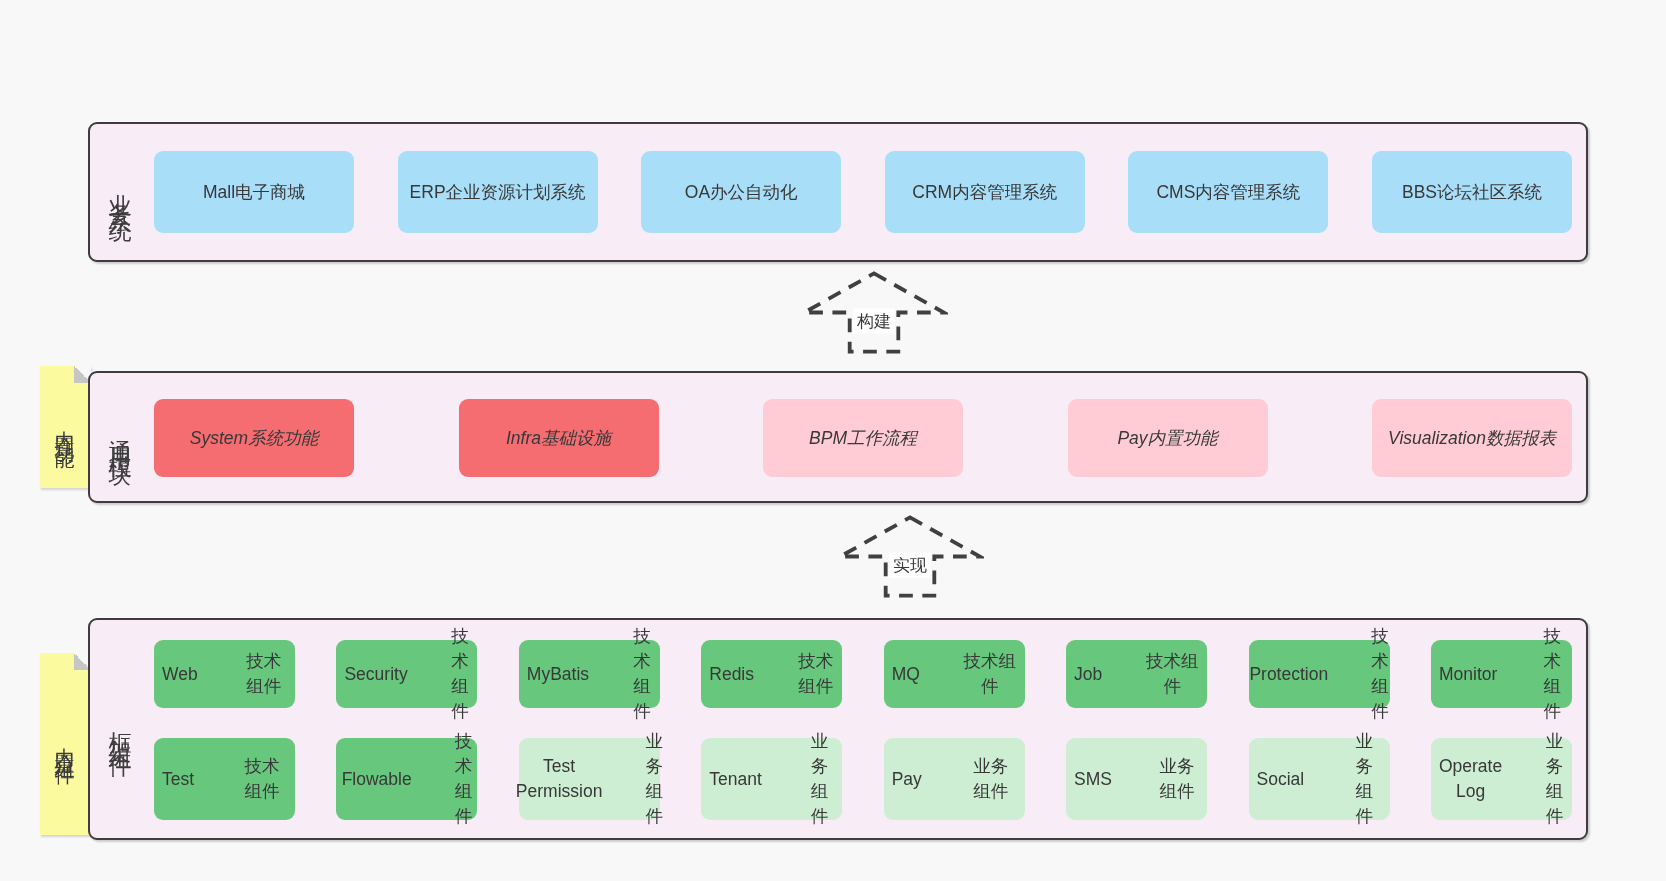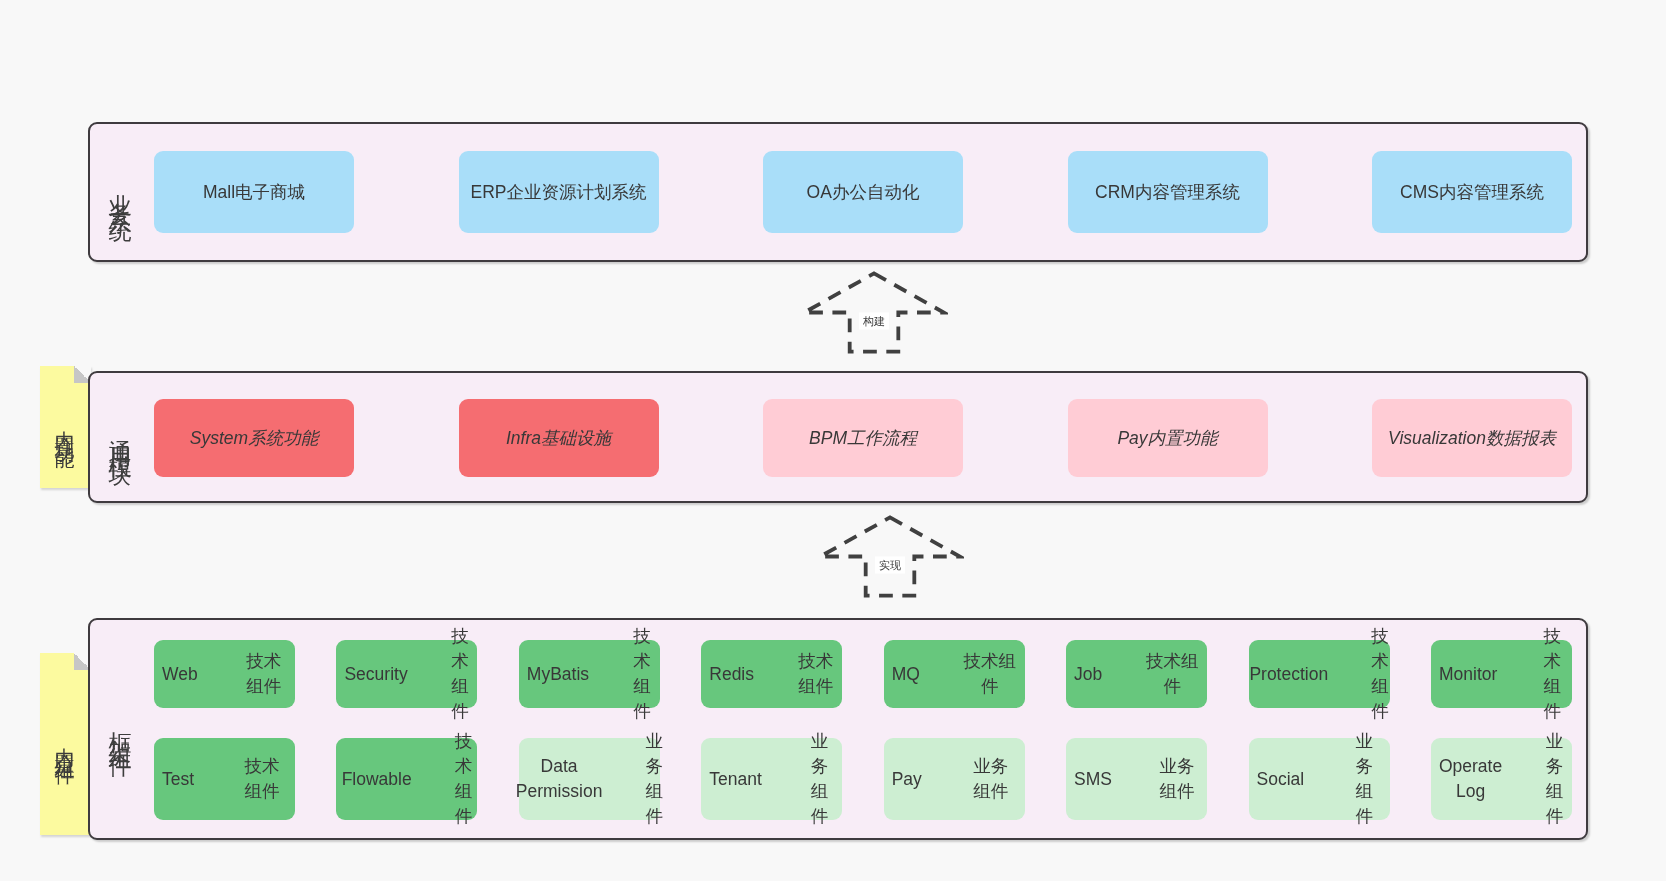--- a/index.html
+++ b/index.html
@@ -72,30 +72,30 @@
     background:linear-gradient(to bottom left,var(--bg,#f8f8f8) 0 50%,var(--fold,#c6c6c6) 50% 100%);
   }
   .sticky .stext{
     writing-mode:vertical-rl;text-orientation:upright;
     font-size:20px;letter-spacing:6px;color:#3a3a3a;
   }
   .panel{z-index:1;}
   
   .arrow{position:absolute;width:148px;height:85px;z-index:0;}
   .arrow.a1{left:800px;top:270px;}
-  .arrow.a2{left:816px;top:514px;}
+  .arrow.a2{left:836px;top:514px;}
   .arrow svg{display:block;width:100%;height:100%;}
   .arrow svg polygon{
     fill:none;stroke:var(--arrow,#404040);
     stroke-width:3.6;stroke-dasharray:13 9;
   }
   .arrow-label{
     position:absolute;left:50%;top:60%;transform:translate(-50%,-50%);
     background:var(--label-bg,#ffffff);
-    padding:1px 4px;font-size:11px;color:#3a3a3a;white-space:nowrap;
+    padding:1px 4px;font-size:17px;color:#3a3a3a;white-space:nowrap;
   }
 </style>
 </head>
 <body>
 
 <div class="canvas">
 
   <section class="panel band1">
     <div class="vlabel">业务系统</div>
     <div class="row cols6">
@@ -111,20 +111,24 @@
         <div>OA</div>
         <div>办公自动化</div>
       </div>
       <div class="box v-blue">
         <div>CRM</div>
         <div>内容管理系统</div>
       </div>
       <div class="box v-blue">
         <div>CMS</div>
         <div>内容管理系统</div>
+      </div>
+      <div class="box v-blue">
+        <div>BBS</div>
+        <div>论坛社区系统</div>
       </div>
     </div>
   </section>
 
   <div class="arrow a1">
     <svg viewBox="0 0 140 80">
       <polygon points="70,3 136,40 93,40 93,77 47,77 47,40 4,40"></polygon>
     </svg>
     <div class="arrow-label">构建</div>
   </div>
@@ -209,21 +213,21 @@
     <div class="row cols8 rowB">
       <div class="box v-green">
         <div>Test</div>
         <div>技术组件</div>
       </div>
       <div class="box v-green">
         <div>Flowable</div>
         <div>技术组件</div>
       </div>
       <div class="box v-green-light">
-        <div>Data Permission</div>
+        <div>Test Permission</div>
         <div>业务组件</div>
       </div>
       <div class="box v-green-light">
         <div>Tenant</div>
         <div>业务组件</div>
       </div>
       <div class="box v-green-light">
         <div>Pay</div>
         <div>业务组件</div>
       </div>

